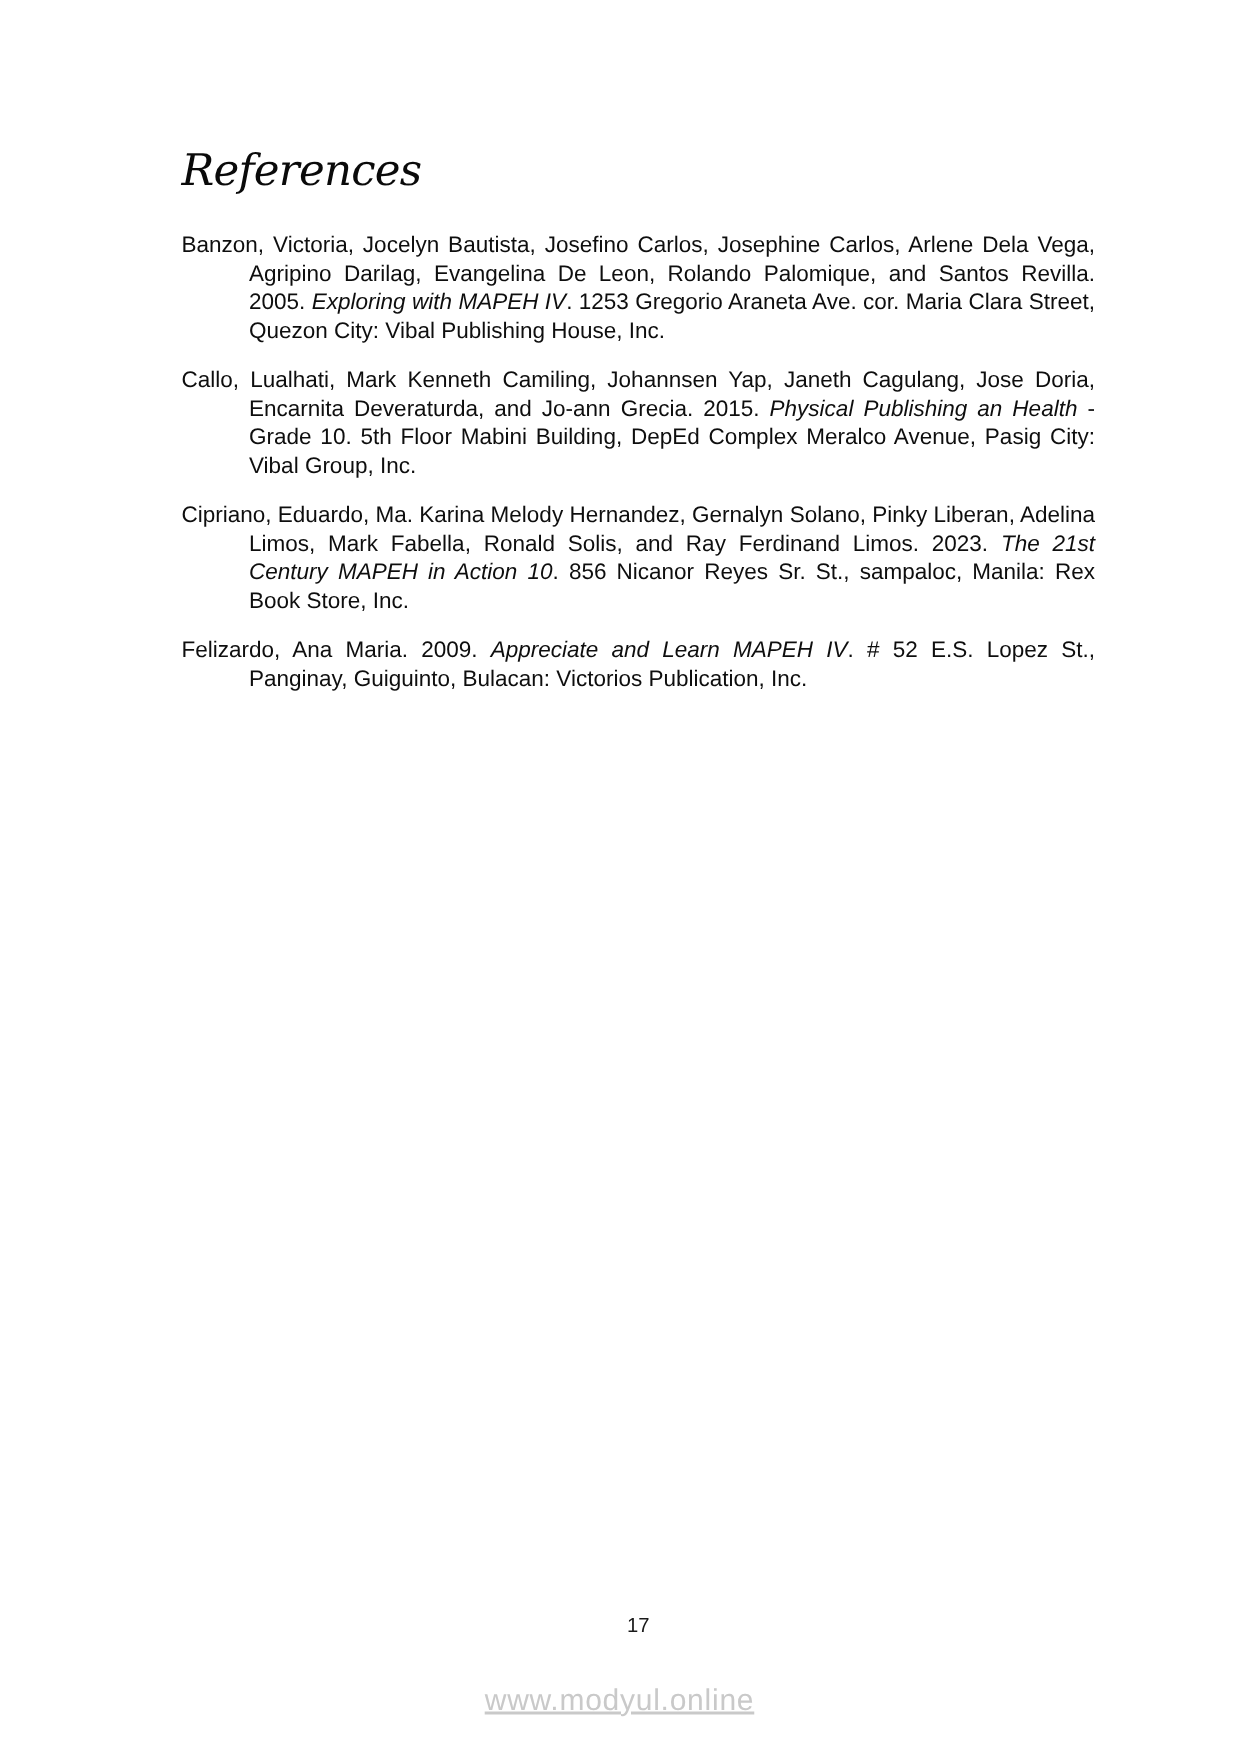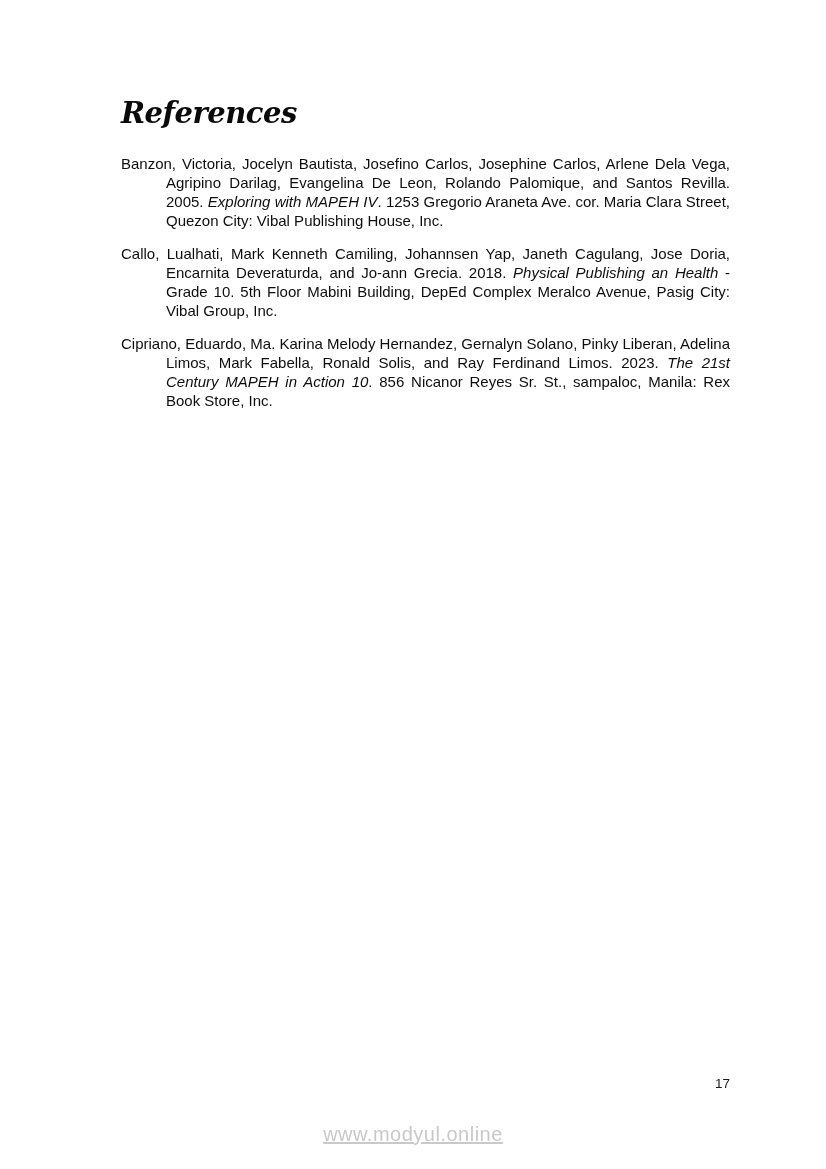--- a/index.html
+++ b/index.html
@@ -18,21 +18,21 @@
   }
   .content {
     position: absolute;
     left: 121px;
     top: 96px;
     width: 609px;
   }
   .doc-title {
     font-family: "DejaVu Serif", serif;
     font-style: italic;
-    font-weight: bold;
+    font-weight: normal;
     font-size: 29px;
     line-height: 34px;
     letter-spacing: -0.5px;
     color: #0a0a0a;
     margin: 0 0 24px 0;
   }
   .ref {
     font-size: 15px;
     line-height: 19px;
     color: #0e0e0e;
@@ -43,21 +43,21 @@
     text-indent: -45px;
   }
   .ref .it {
     font-style: italic;
   }
   .page-number {
     position: absolute;
     left: 121px;
     top: 1076px;
     width: 609px;
-    text-align: right;
+    text-align: center;
     font-size: 13.5px;
     line-height: 16px;
     color: #1a1a1a;
   }
   .watermark {
     position: absolute;
     left: 0;
     top: 1122px;
     width: 826px;
     text-align: center;
@@ -69,19 +69,20 @@
   }
 </style>
 </head>
 <body>
 
 <div class="page">
   <div class="content">
     <h1 class="doc-title">References</h1>
     <div id="references-list">
         <p class="ref"><span>Banzon, Victoria, Jocelyn Bautista, Josefino Carlos, Josephine Carlos, Arlene Dela Vega, Agripino Darilag, Evangelina De Leon, Rolando Palomique, and Santos Revilla. 2005. </span><span class="it">Exploring with MAPEH IV</span><span>. 1253 Gregorio Araneta Ave. cor. Maria Clara Street, Quezon City: Vibal Publishing House, Inc.</span></p>
-        <p class="ref"><span>Callo, Lualhati, Mark Kenneth Camiling, Johannsen Yap, Janeth Cagulang, Jose Doria, Encarnita Deveraturda, and Jo-ann Grecia. 2018. </span><span class="it">Physical Publishing an Health</span><span> - Grade 10. 5th Floor Mabini Building, DepEd Complex Meralco Avenue, Pasig City: Vibal Group, Inc.</span></p>
+        <p class="ref"><span>Callo, Lualhati, Mark Kenneth Camiling, Johannsen Yap, Janeth Cagulang, Jose Doria, Encarnita Deveraturda, and Jo-ann Grecia. 2015. </span><span class="it">Physical Publishing an Health</span><span> - Grade 10. 5th Floor Mabini Building, DepEd Complex Meralco Avenue, Pasig City: Vibal Group, Inc.</span></p>
         <p class="ref"><span>Cipriano, Eduardo, Ma. Karina Melody Hernandez, Gernalyn Solano, Pinky Liberan, Adelina Limos, Mark Fabella, Ronald Solis, and Ray Ferdinand Limos. 2023. </span><span class="it">The 21st Century MAPEH in Action 10</span><span>. 856 Nicanor Reyes Sr. St., sampaloc, Manila: Rex Book Store, Inc.</span></p>
+        <p class="ref"><span>Felizardo, Ana Maria. 2009. </span><span class="it">Appreciate and Learn MAPEH IV</span><span>. # 52 E.S. Lopez St., Panginay, Guiguinto, Bulacan: Victorios Publication, Inc.</span></p>
       </div>
   </div>
   <div class="page-number">17</div>
   <div class="watermark" style="color: rgb(201, 201, 201);">www.modyul.online</div>
 </div>
 
 </body></html>

